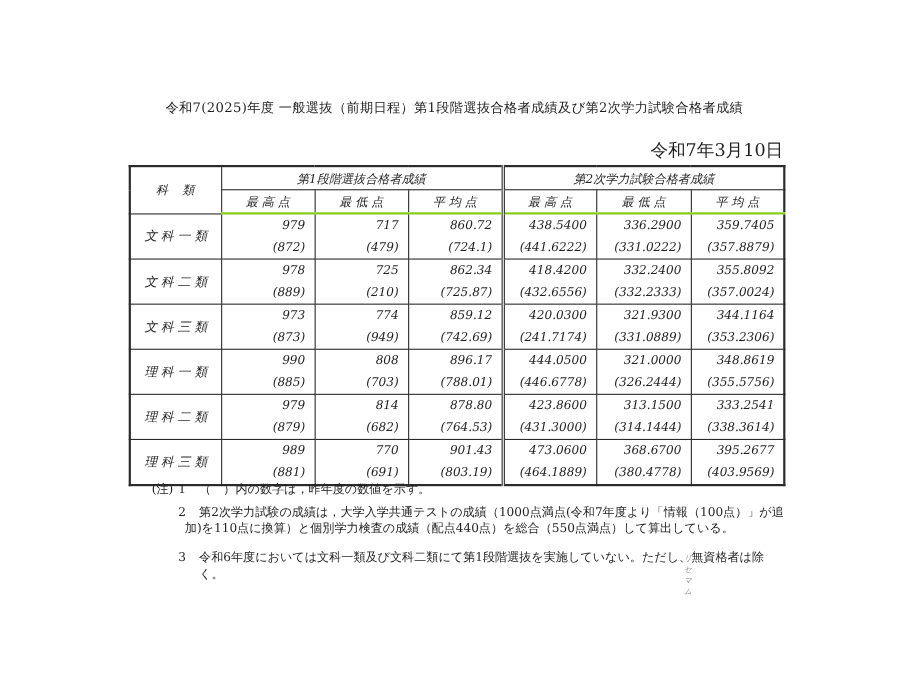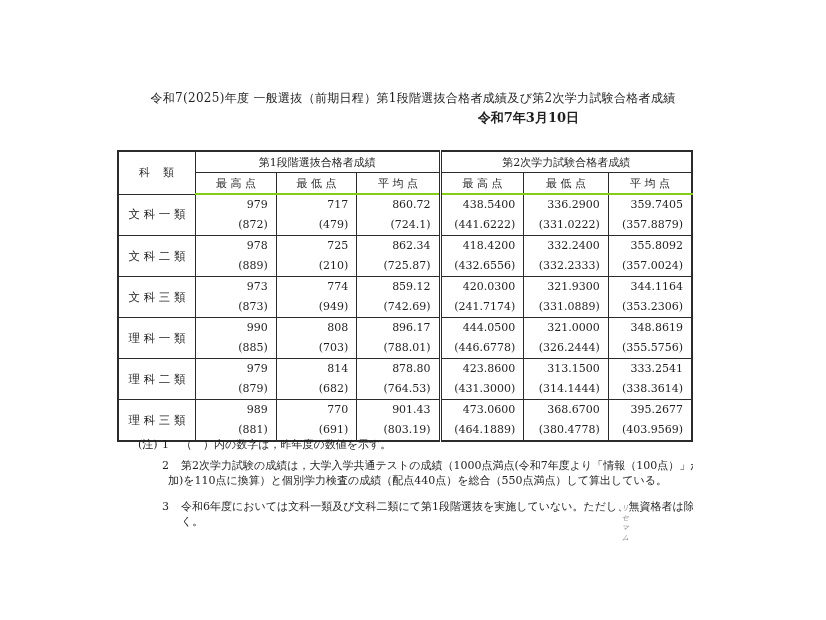--- a/index.html
+++ b/index.html
@@ -1,48 +1,48 @@
 <!DOCTYPE html>
 <html><head>
 <meta charset="utf-8">
 <style>
   html,body { margin:0; padding:0; background:#ffffff; }
   .sheet {
     position: relative;
-    width: 693px; height: 620px;
+    width: 826px; height: 620px;
     background: #ffffff;
     font-family: "DejaVu Serif", "Liberation Serif", serif;
     color: #1f1f1f;
     overflow: hidden;
   }
   .doc-title {
     position: absolute; top: 90px; left: 0; width: 826px;
     text-align: center; font-size: 12px; letter-spacing: 0.3px;
     white-space: nowrap;
   }
   .doc-date {
-    position: absolute; top: 109px; right: 114px;
-    font-size: 13px; white-space: nowrap; font-weight: bold;
+    position: absolute; top: 127px; right: 114px;
+    font-size: 16px; white-space: nowrap;
   }
   .univ-name {
     position: absolute; top: 132px; right: 114px;
     font-size: 13px; letter-spacing: 30px; margin-right: -30px;
     white-space: nowrap;
   }
   table.score-table {
     position: absolute; left: 117px; top: 150px;
     border-collapse: collapse; table-layout: fixed;
     font-size: 11px;
   }
   table.score-table th, table.score-table td {
     border: 1px solid #2b2b2b;
     padding: 0; font-weight: normal;
     background: #fff;
   }
-  table.score-table { border: 2px solid #2b2b2b; }
+  table.score-table { border: 2px solid #2b2b2b; font-style: italic; }
   table.score-table thead tr.group-row th { height: 20px; text-align: center; }
   table.score-table thead tr.sub-row th { height: 20px; text-align: center; border-bottom: 2px solid #84cc16; }
   table.score-table th.corner { letter-spacing: 1px; }
   table.score-table td.dbl, table.score-table th.dbl { border-left: 3px double #2b2b2b; }
   table.score-table tbody tr { height: 40px; }
   table.score-table tbody th.cat { text-align: center; font-size: 11.5px; }
   table.score-table tbody td .val,
   table.score-table tbody td .prev {
     text-align: right; padding-right: 8px; height: 20px; line-height: 20px;
     white-space: nowrap;

